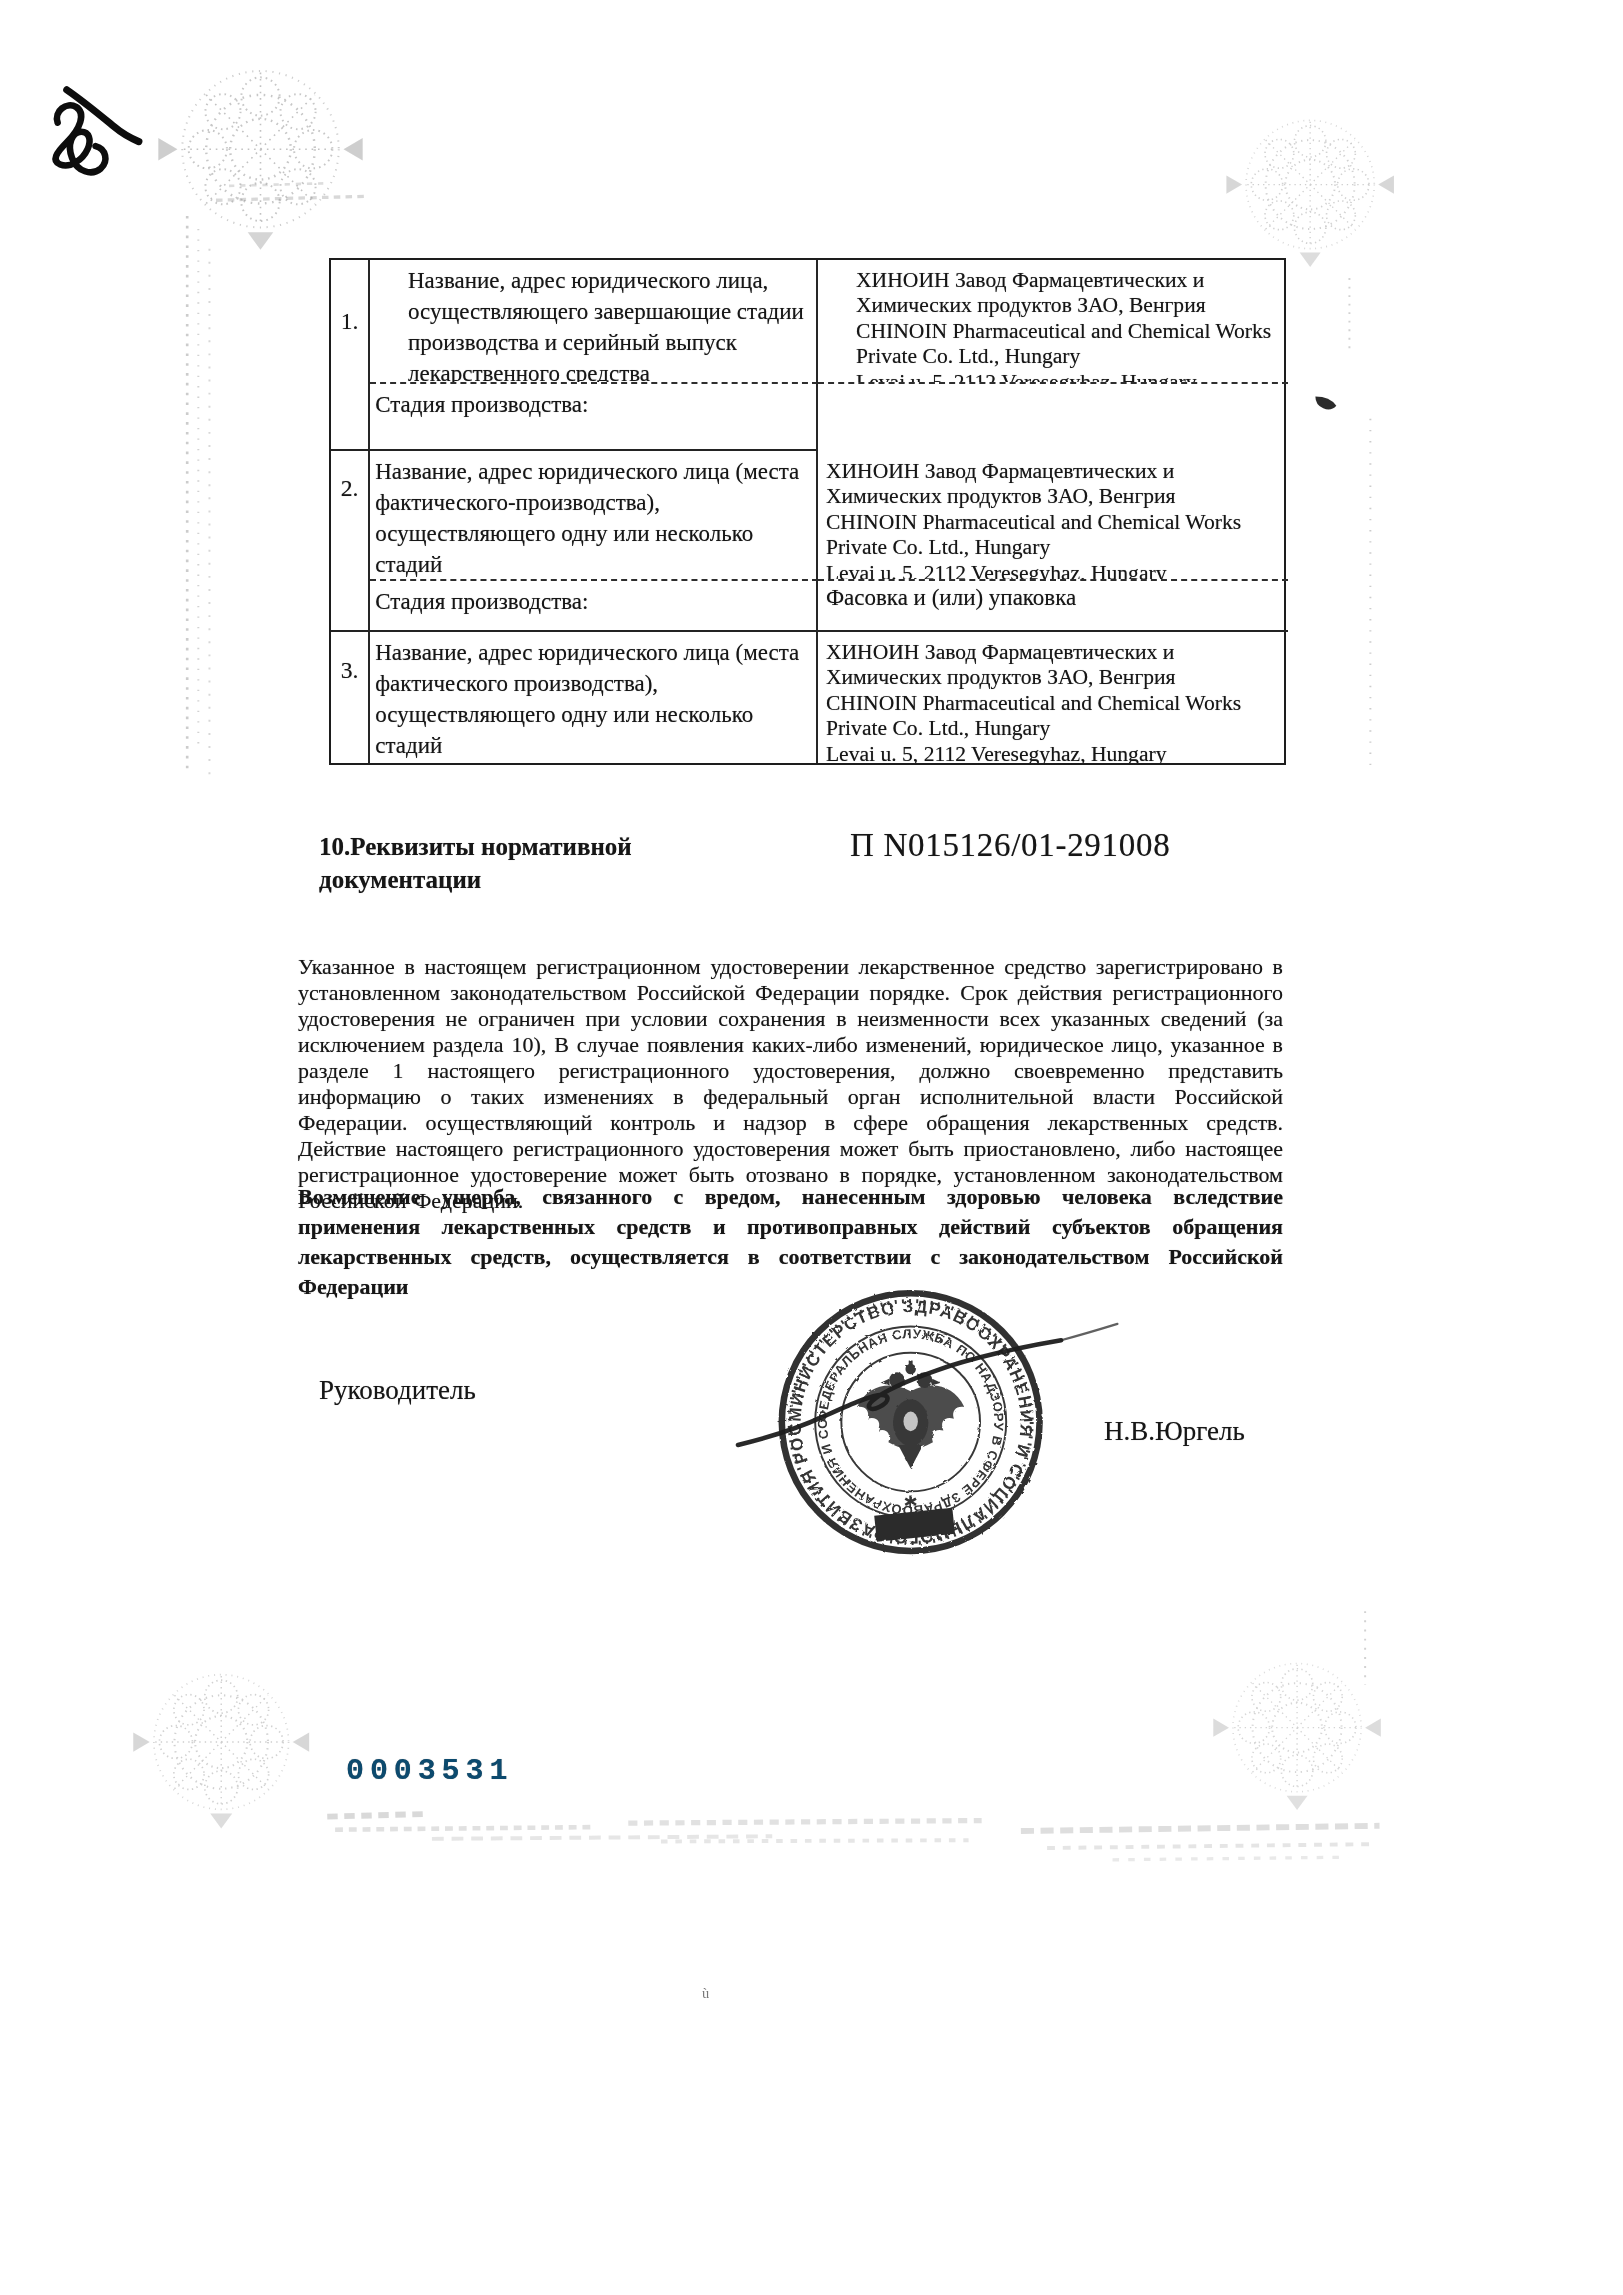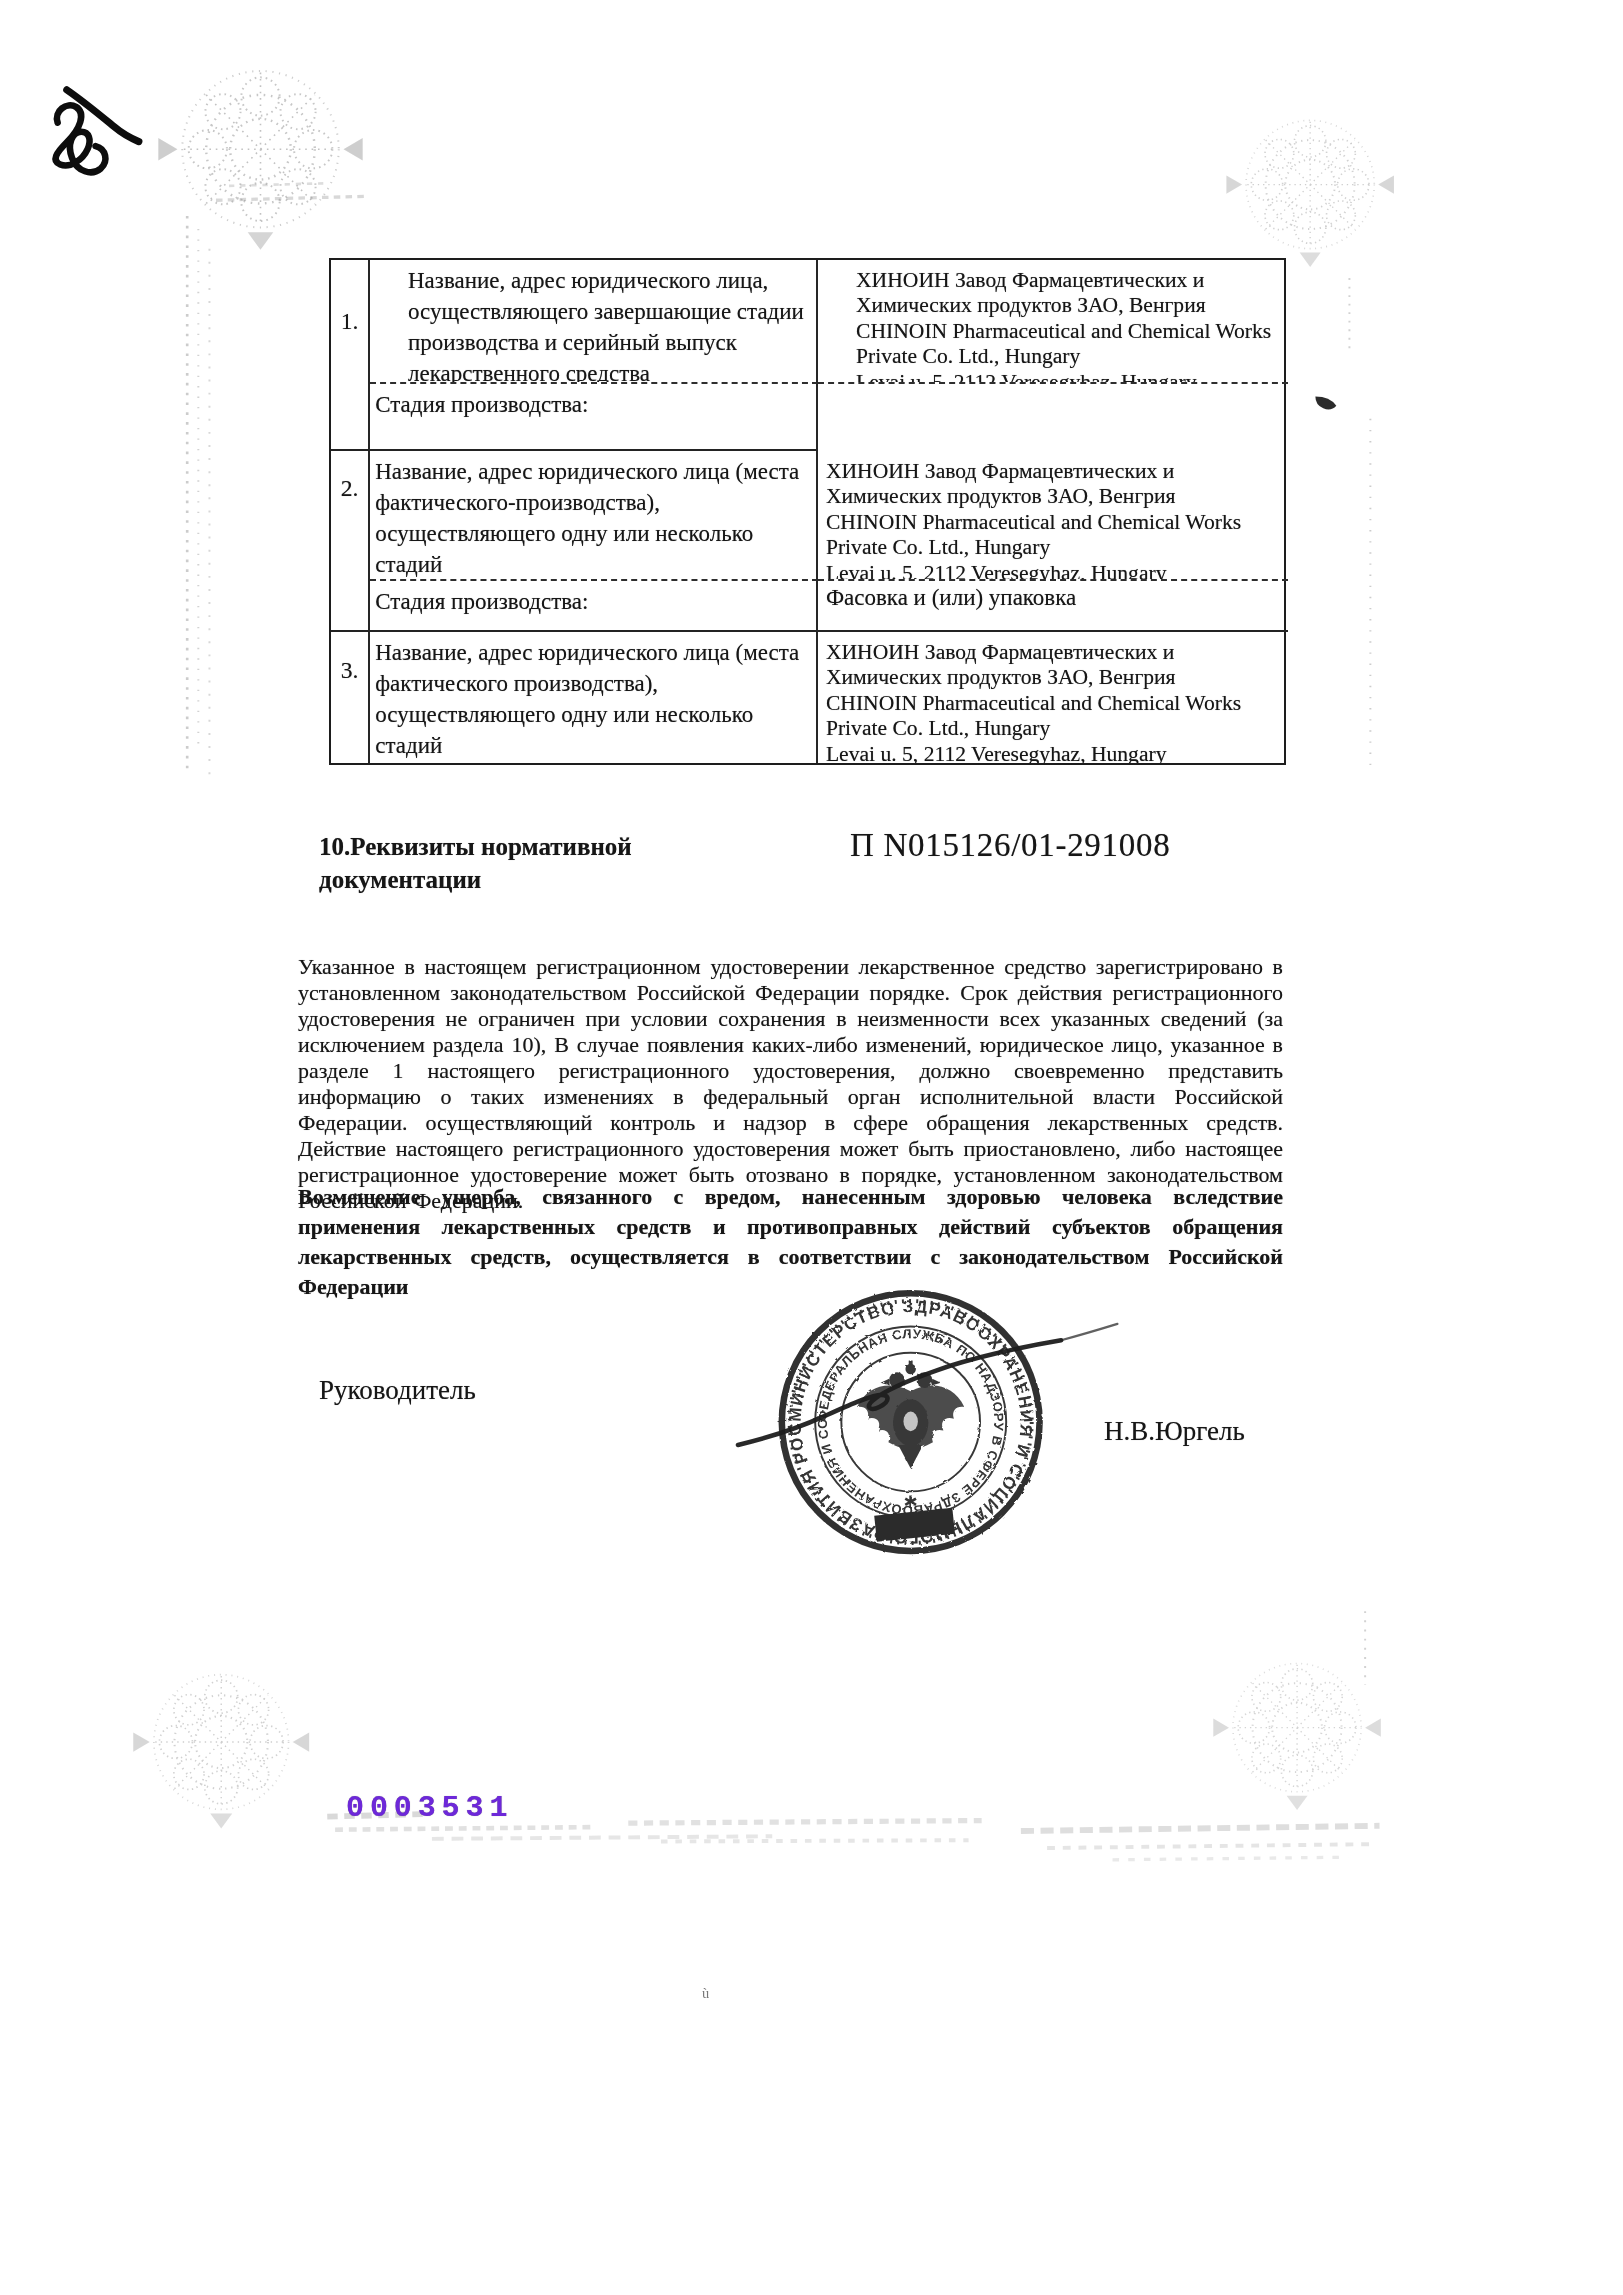--- a/index.html
+++ b/index.html
@@ -52,21 +52,21 @@
     position:absolute;left:298px;top:1182px;width:985px;
     font-size:22px;line-height:30px;font-weight:bold;text-align:justify;word-spacing:2.6px;
   }
   
   .role-label{position:absolute;left:319px;top:1375px;font-size:27px;}
   .signer-name{position:absolute;left:1104px;top:1371px;font-size:27px;margin-top:45px;}
   
   .serial{
     position:absolute;left:346px;top:1754px;
     font-family:"Liberation Mono","DejaVu Sans Mono",monospace;
-    font-weight:bold;font-size:30px;letter-spacing:5.9px;color:#6d28d9;margin-top:37px;
+    font-weight:bold;font-size:30px;letter-spacing:5.9px;color:#0c4a6e;
   }
   
   .svg-abs{position:absolute;pointer-events:none;}
   .tiny-mark{position:absolute;left:702px;top:1985px;font-size:14.4px;color:#777;}
 </style>
 </head>
 <body>
 
 <div class="page">
 

